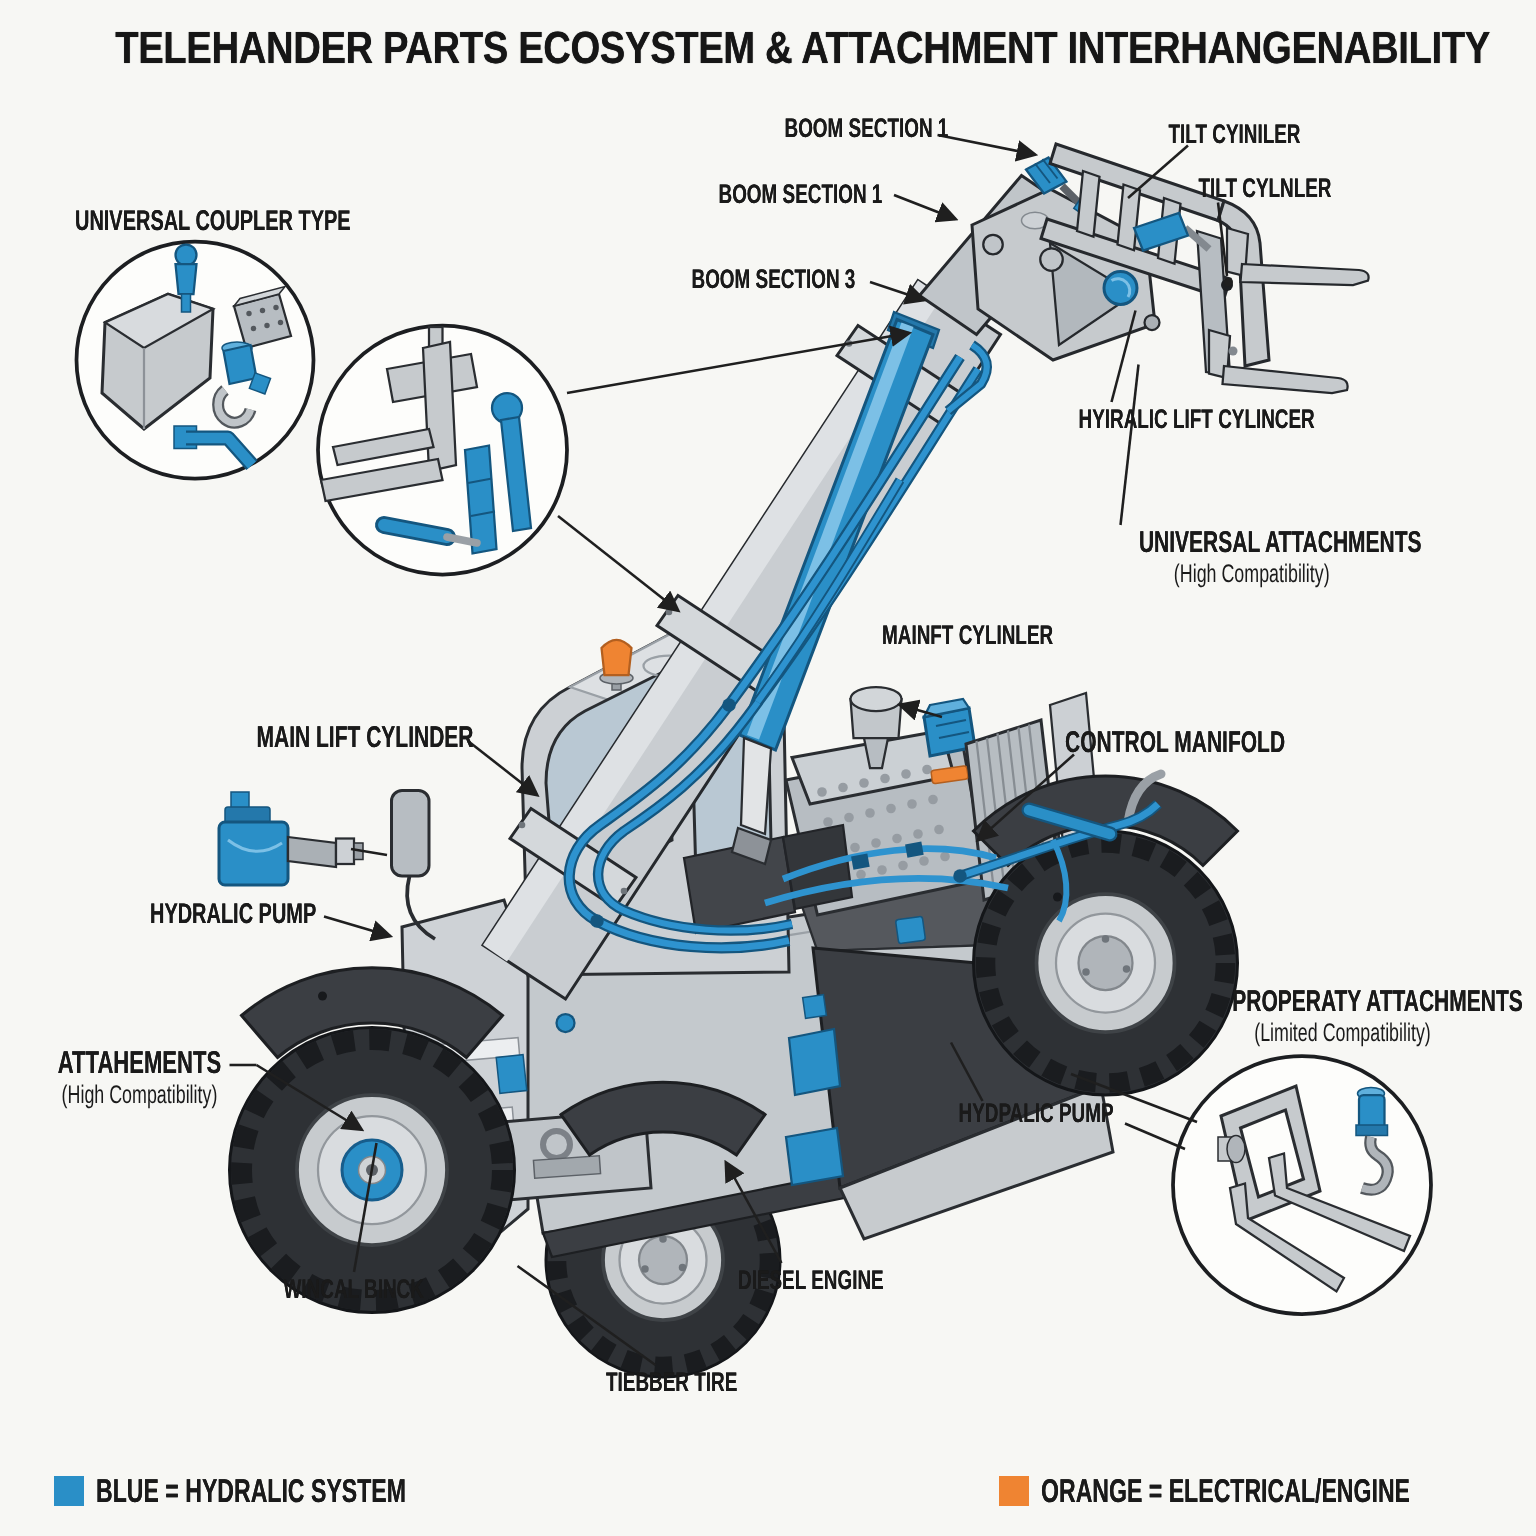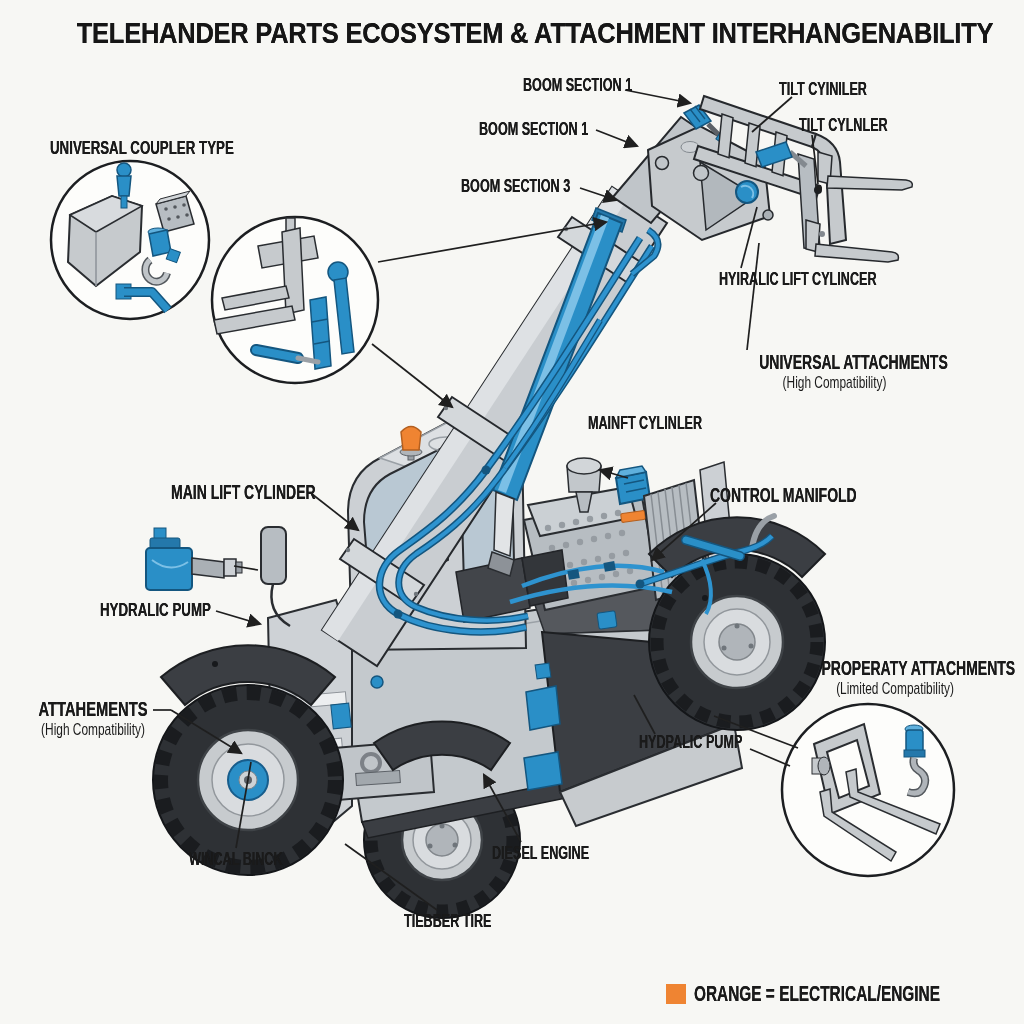--- a/index.html
+++ b/index.html
@@ -379,18 +379,22 @@
   <div class="lbl-block" style="left:790px;top:657px;width:210px">
     <div class="lbl-title">PROPERATY ATTACHMENTS</div>
     <div class="lbl-sub">(Limited Compatibility)</div>
   </div>
 
   <div class="lbl" style="left:639px;top:733px">HYDPALIC PUMP</div>
   <div class="lbl" style="left:189px;top:850px">WINCAL BINCK</div>
   <div class="lbl" style="left:492px;top:844px">DIESEL ENGINE</div>
   <div class="lbl" style="left:404px;top:912px">TIEBBER TIRE</div>
 
+  <div class="legend-item" style="left:36px">
+    <span class="swatch" style="background: rgb(42, 143, 199);"></span>
+    <span class="legend-text">BLUE = HYDRALIC SYSTEM</span>
+  </div>
   <div class="legend-item" style="left:666px">
     <span class="swatch" style="background: rgb(239, 132, 50);"></span>
     <span class="legend-text">ORANGE = ELECTRICAL/ENGINE</span>
   </div>
 
 </div>
 
 </body></html>

